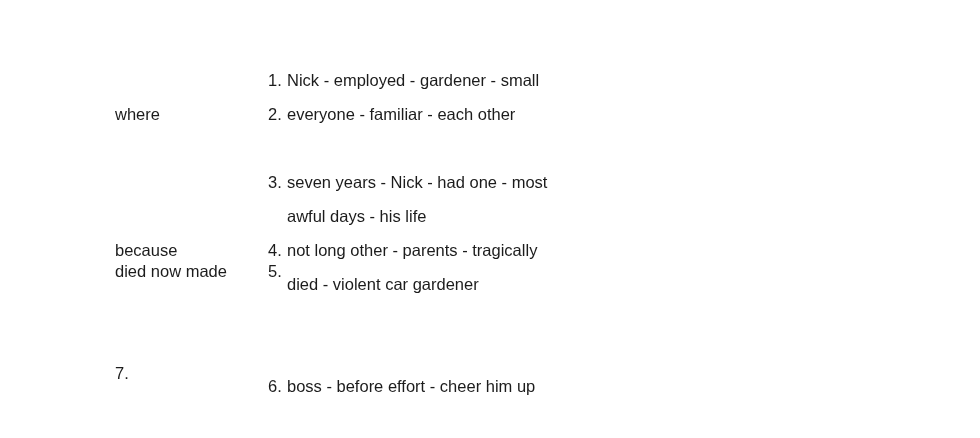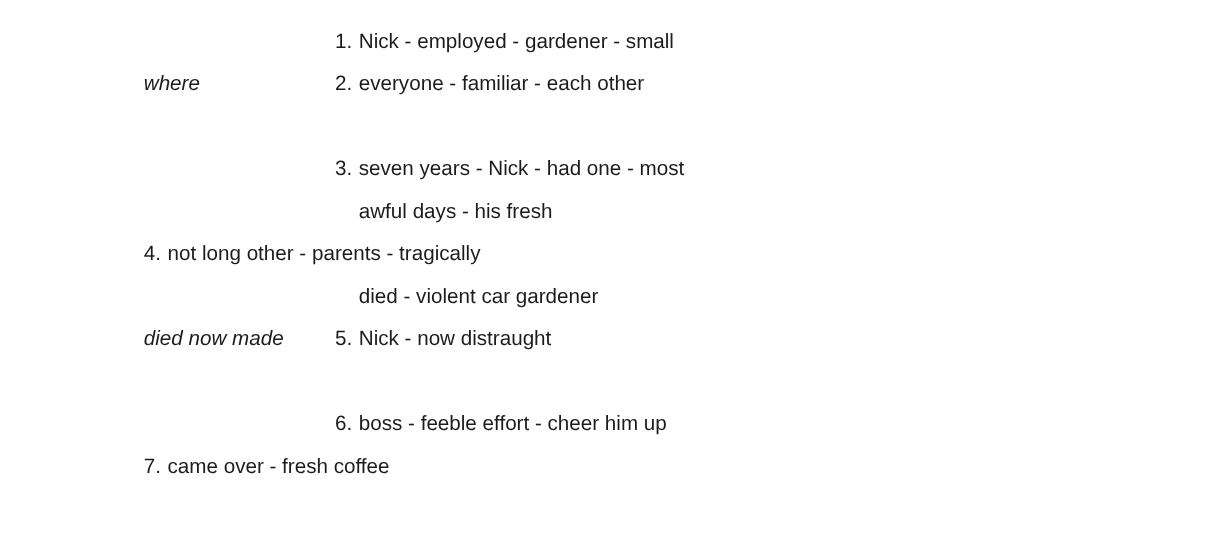--- a/index.html
+++ b/index.html
@@ -26,30 +26,30 @@
     line-height: 34px;
     padding-left: 115px;
     align-items: baseline;
   }
   .row.spacer {
     height: 34px;
   }
   .connector {
     width: 153px;
     flex-shrink: 0;
-    font-style: italic;
     white-space: nowrap;
   }
   .num {
     width: 19px;
     flex-shrink: 0;
     white-space: nowrap;
   }
   .text {
     white-space: nowrap;
+    margin-top: 47px;
   }
 </style>
 </head>
 <body>
 
 <div class="page">
   <div class="content">
 
     <div class="row">
       <span class="connector"></span>
@@ -68,47 +68,46 @@
 
     <div class="row">
       <span class="connector"></span>
       <span class="num">3.</span>
       <span class="text">seven years - Nick - had one - most</span>
     </div>
 
     <div class="row">
       <span class="connector"></span>
       <span class="num"></span>
-      <span class="text">awful days - his fresh</span>
+      <span class="text">awful days - his life</span>
     </div>
 
     <div class="row">
+      <span class="connector">because</span>
       <span class="num">4.</span>
       <span class="text">not long other - parents - tragically</span>
     </div>
 
     <div class="row">
       <span class="connector"></span>
       <span class="num"></span>
       <span class="text">died - violent car gardener</span>
     </div>
 
     <div class="row">
       <span class="connector">died now made</span>
       <span class="num">5.</span>
-      <span class="text">Nick - now distraught</span>
     </div>
 
     <div class="row spacer"></div>
 
     <div class="row">
       <span class="connector"></span>
       <span class="num">6.</span>
-      <span class="text">boss - feeble effort - cheer him up</span>
+      <span class="text">boss - before effort - cheer him up</span>
     </div>
 
     <div class="row">
       <span class="num">7.</span>
-      <span class="text">came over - fresh coffee</span>
     </div>
 
   </div>
 </div>
 
 </body></html>

